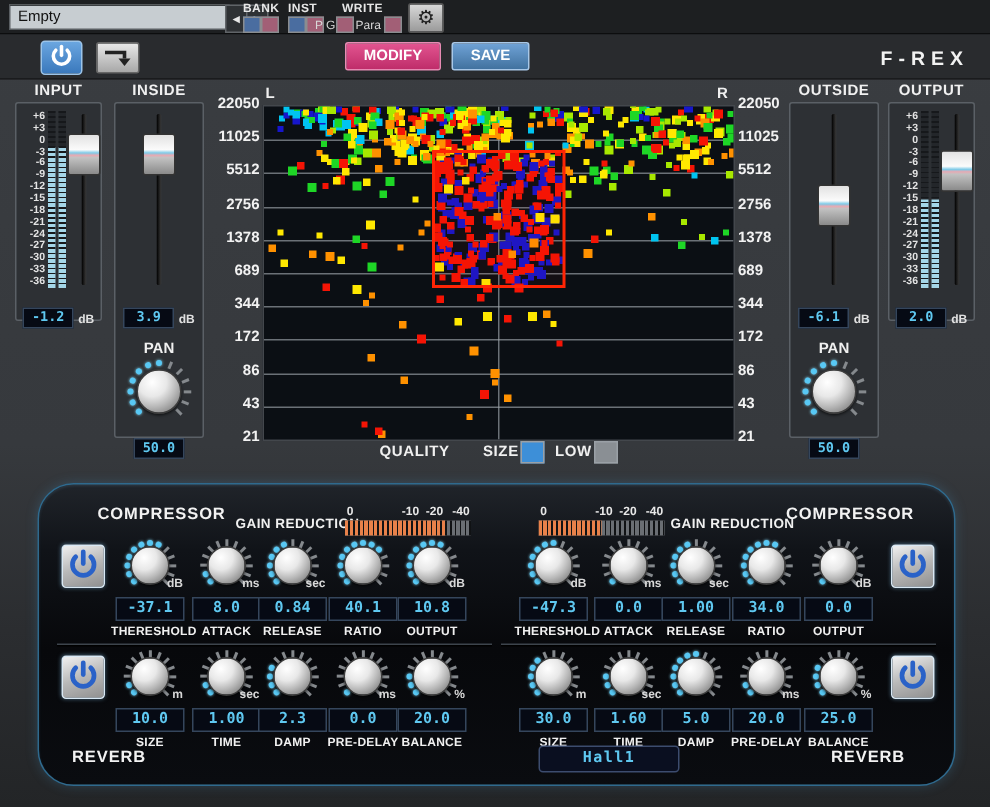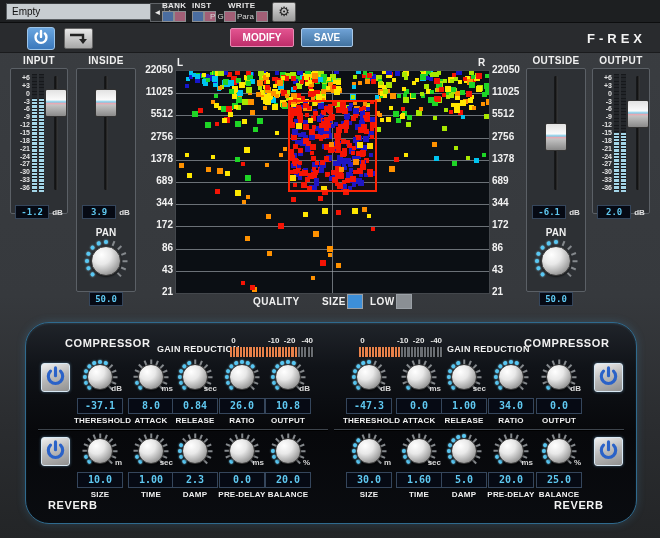--- a/index.html
+++ b/index.html
@@ -1141,21 +1141,21 @@
           <div class="tick lit" style="transform: translate(-50%, -50%) rotate(-45deg) translateY(-15px);"></div>
           <div class="tick lit" style="transform: translate(-50%, -50%) rotate(-22.5deg) translateY(-15px);"></div>
           <div class="tick lit" style="transform: translate(-50%, -50%) rotate(0deg) translateY(-15px);"></div>
           <div class="tick lit" style="transform: translate(-50%, -50%) rotate(22.5deg) translateY(-15px);"></div>
           <div class="tick lit" style="transform: translate(-50%, -50%) rotate(45deg) translateY(-15px);"></div>
           <div class="tick" style="transform: translate(-50%, -50%) rotate(67.5deg) translateY(-15px);"></div>
           <div class="tick" style="transform: translate(-50%, -50%) rotate(90deg) translateY(-15px);"></div>
           <div class="tick" style="transform: translate(-50%, -50%) rotate(112.5deg) translateY(-15px);"></div>
           <div class="tick" style="transform: translate(-50%, -50%) rotate(135deg) translateY(-15px);"></div>
           <div class="knob" style="width: 24px; height: 24px;"></div>
-        </div><div class="lcd klcd" style="margin: 2px auto 0px;">26.0</div><div class="klabel">RATIO</div></div>
+        </div><div class="lcd klcd" style="margin: 2px auto 0px;">40.1</div><div class="klabel">RATIO</div></div>
       <div class="kcell" style="left: 236px; top: 36px;"><div class="knobring ring36">
           <div class="tick lit" style="transform: translate(-50%, -50%) rotate(-135deg) translateY(-15px);"></div>
           <div class="tick lit" style="transform: translate(-50%, -50%) rotate(-112.5deg) translateY(-15px);"></div>
           <div class="tick lit" style="transform: translate(-50%, -50%) rotate(-90deg) translateY(-15px);"></div>
           <div class="tick lit" style="transform: translate(-50%, -50%) rotate(-67.5deg) translateY(-15px);"></div>
           <div class="tick lit" style="transform: translate(-50%, -50%) rotate(-45deg) translateY(-15px);"></div>
           <div class="tick lit" style="transform: translate(-50%, -50%) rotate(-22.5deg) translateY(-15px);"></div>
           <div class="tick lit" style="transform: translate(-50%, -50%) rotate(0deg) translateY(-15px);"></div>
           <div class="tick lit" style="transform: translate(-50%, -50%) rotate(22.5deg) translateY(-15px);"></div>
           <div class="tick" style="transform: translate(-50%, -50%) rotate(45deg) translateY(-15px);"></div>
@@ -1446,15 +1446,16 @@
           <div class="tick" style="transform: translate(-50%, -50%) rotate(22.5deg) translateY(-15px);"></div>
           <div class="tick" style="transform: translate(-50%, -50%) rotate(45deg) translateY(-15px);"></div>
           <div class="tick" style="transform: translate(-50%, -50%) rotate(67.5deg) translateY(-15px);"></div>
           <div class="tick" style="transform: translate(-50%, -50%) rotate(90deg) translateY(-15px);"></div>
           <div class="tick" style="transform: translate(-50%, -50%) rotate(112.5deg) translateY(-15px);"></div>
           <div class="tick" style="transform: translate(-50%, -50%) rotate(135deg) translateY(-15px);"></div>
           <div class="knob" style="width: 24px; height: 24px;"></div>
           <span class="kunit">%</span>
         </div><div class="lcd klcd" style="margin: 2px auto 0px;">25.0</div><div class="klabel">BALANCE</div></div>
       <div class="bp-title" style="left: 528px; top: 176px;">REVERB</div>
+      <div class="presetbox" style="left: 333px; top: 174px; width: 92px;">Hall1</div>
     </div>
 
 </div>
 
 </body></html>

